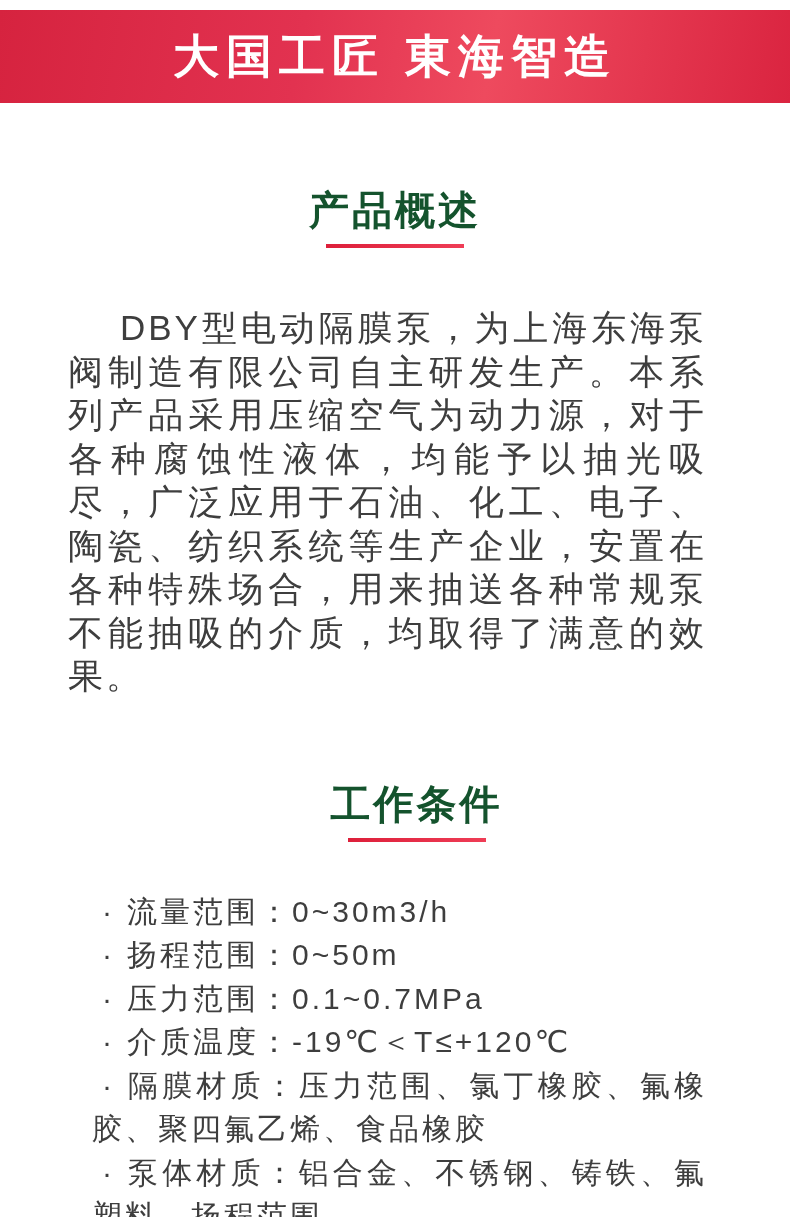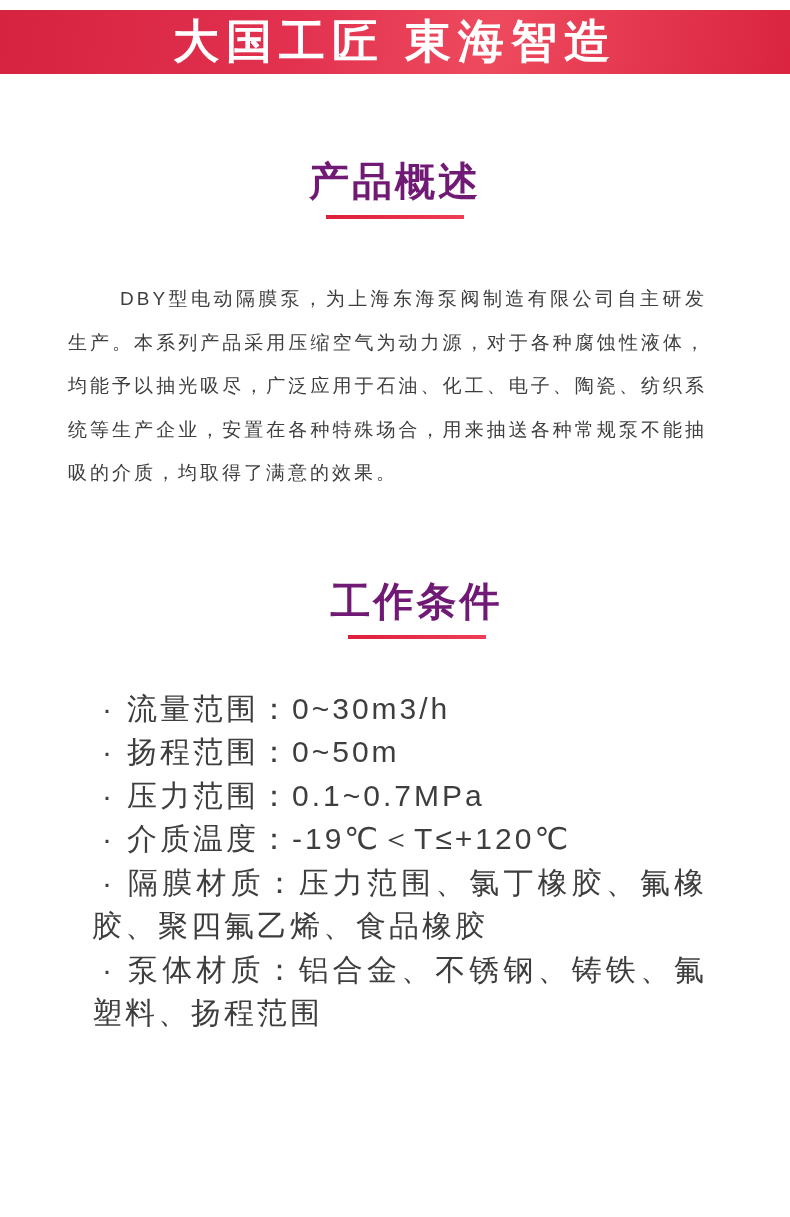--- a/index.html
+++ b/index.html
@@ -11,50 +11,50 @@
   .page {
     position: relative;
     width: 790px;
     height: 1217px;
     margin: 0 auto;
     background: #ffffff;
     overflow: hidden;
   }
   .top-gap { height: 10px; }
   .banner {
-    height: 64px;
+    height: 93px;
     display: flex;
     align-items: center;
     justify-content: center;
     background: linear-gradient(100deg, #d6233f 0%, #e23250 38%, #ee4a5e 62%, #da2440 100%);
     color: #ffffff;
     font-size: 46px;
     font-weight: 700;
     letter-spacing: 7px;
     white-space: nowrap;
   }
   .section-header { text-align: center; }
   .section-header.first { margin-top: 85px; }
   .section-header.second { margin-top: 84px; margin-left: 43px; }
   .section-title {
     font-size: 40px;
     line-height: 44px;
     font-weight: 700;
-    color: #701a75;
+    color: #14532d;
     letter-spacing: 3px;
   }
   .title-underline {
     width: 138px;
     height: 4px;
     margin: 12px auto 0 auto;
     background: linear-gradient(90deg, #dd1f3a 0%, #ef3d56 100%);
   }
   .overview-text {
     margin: 58px 83px 0 68px;
-    font-size: 19px;
+    font-size: 35px;
     line-height: 43.5px;
     letter-spacing: 3px;
     color: #3e3e3e;
     text-align: justify;
     text-indent: 52px;
   }
   .conditions-list {
     margin: 48px 83px 0 92px;
     padding: 0;
     list-style: none;

